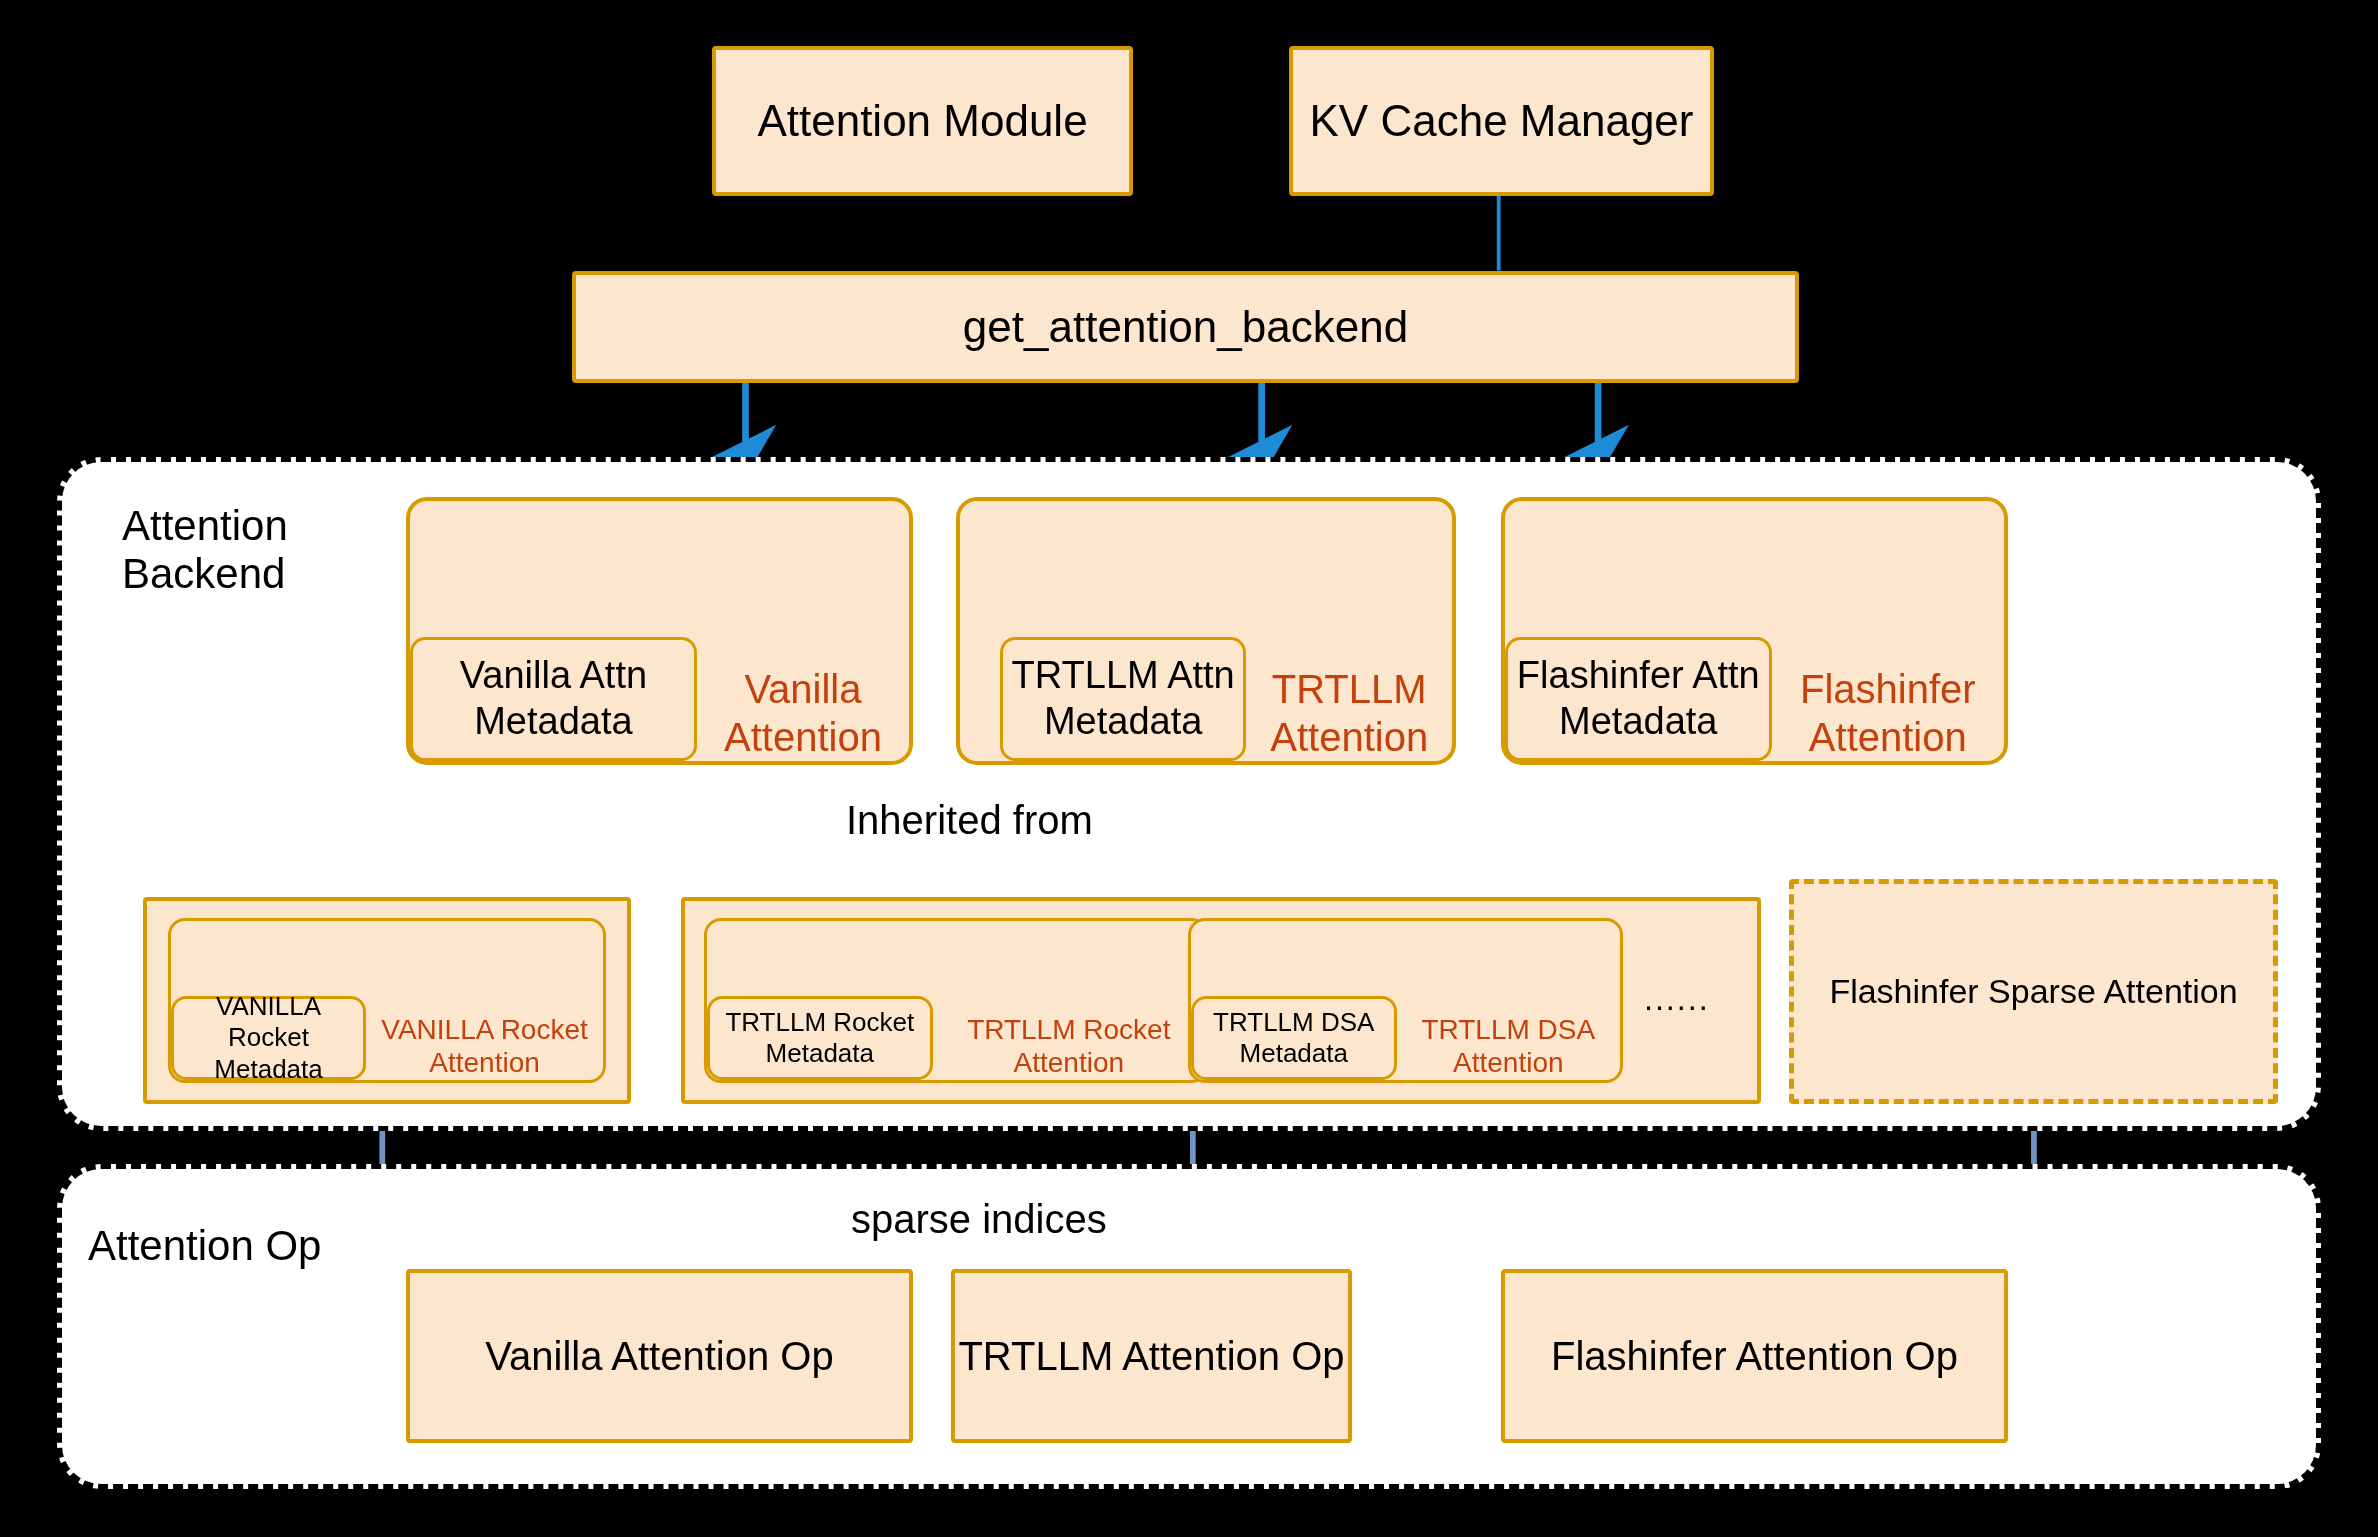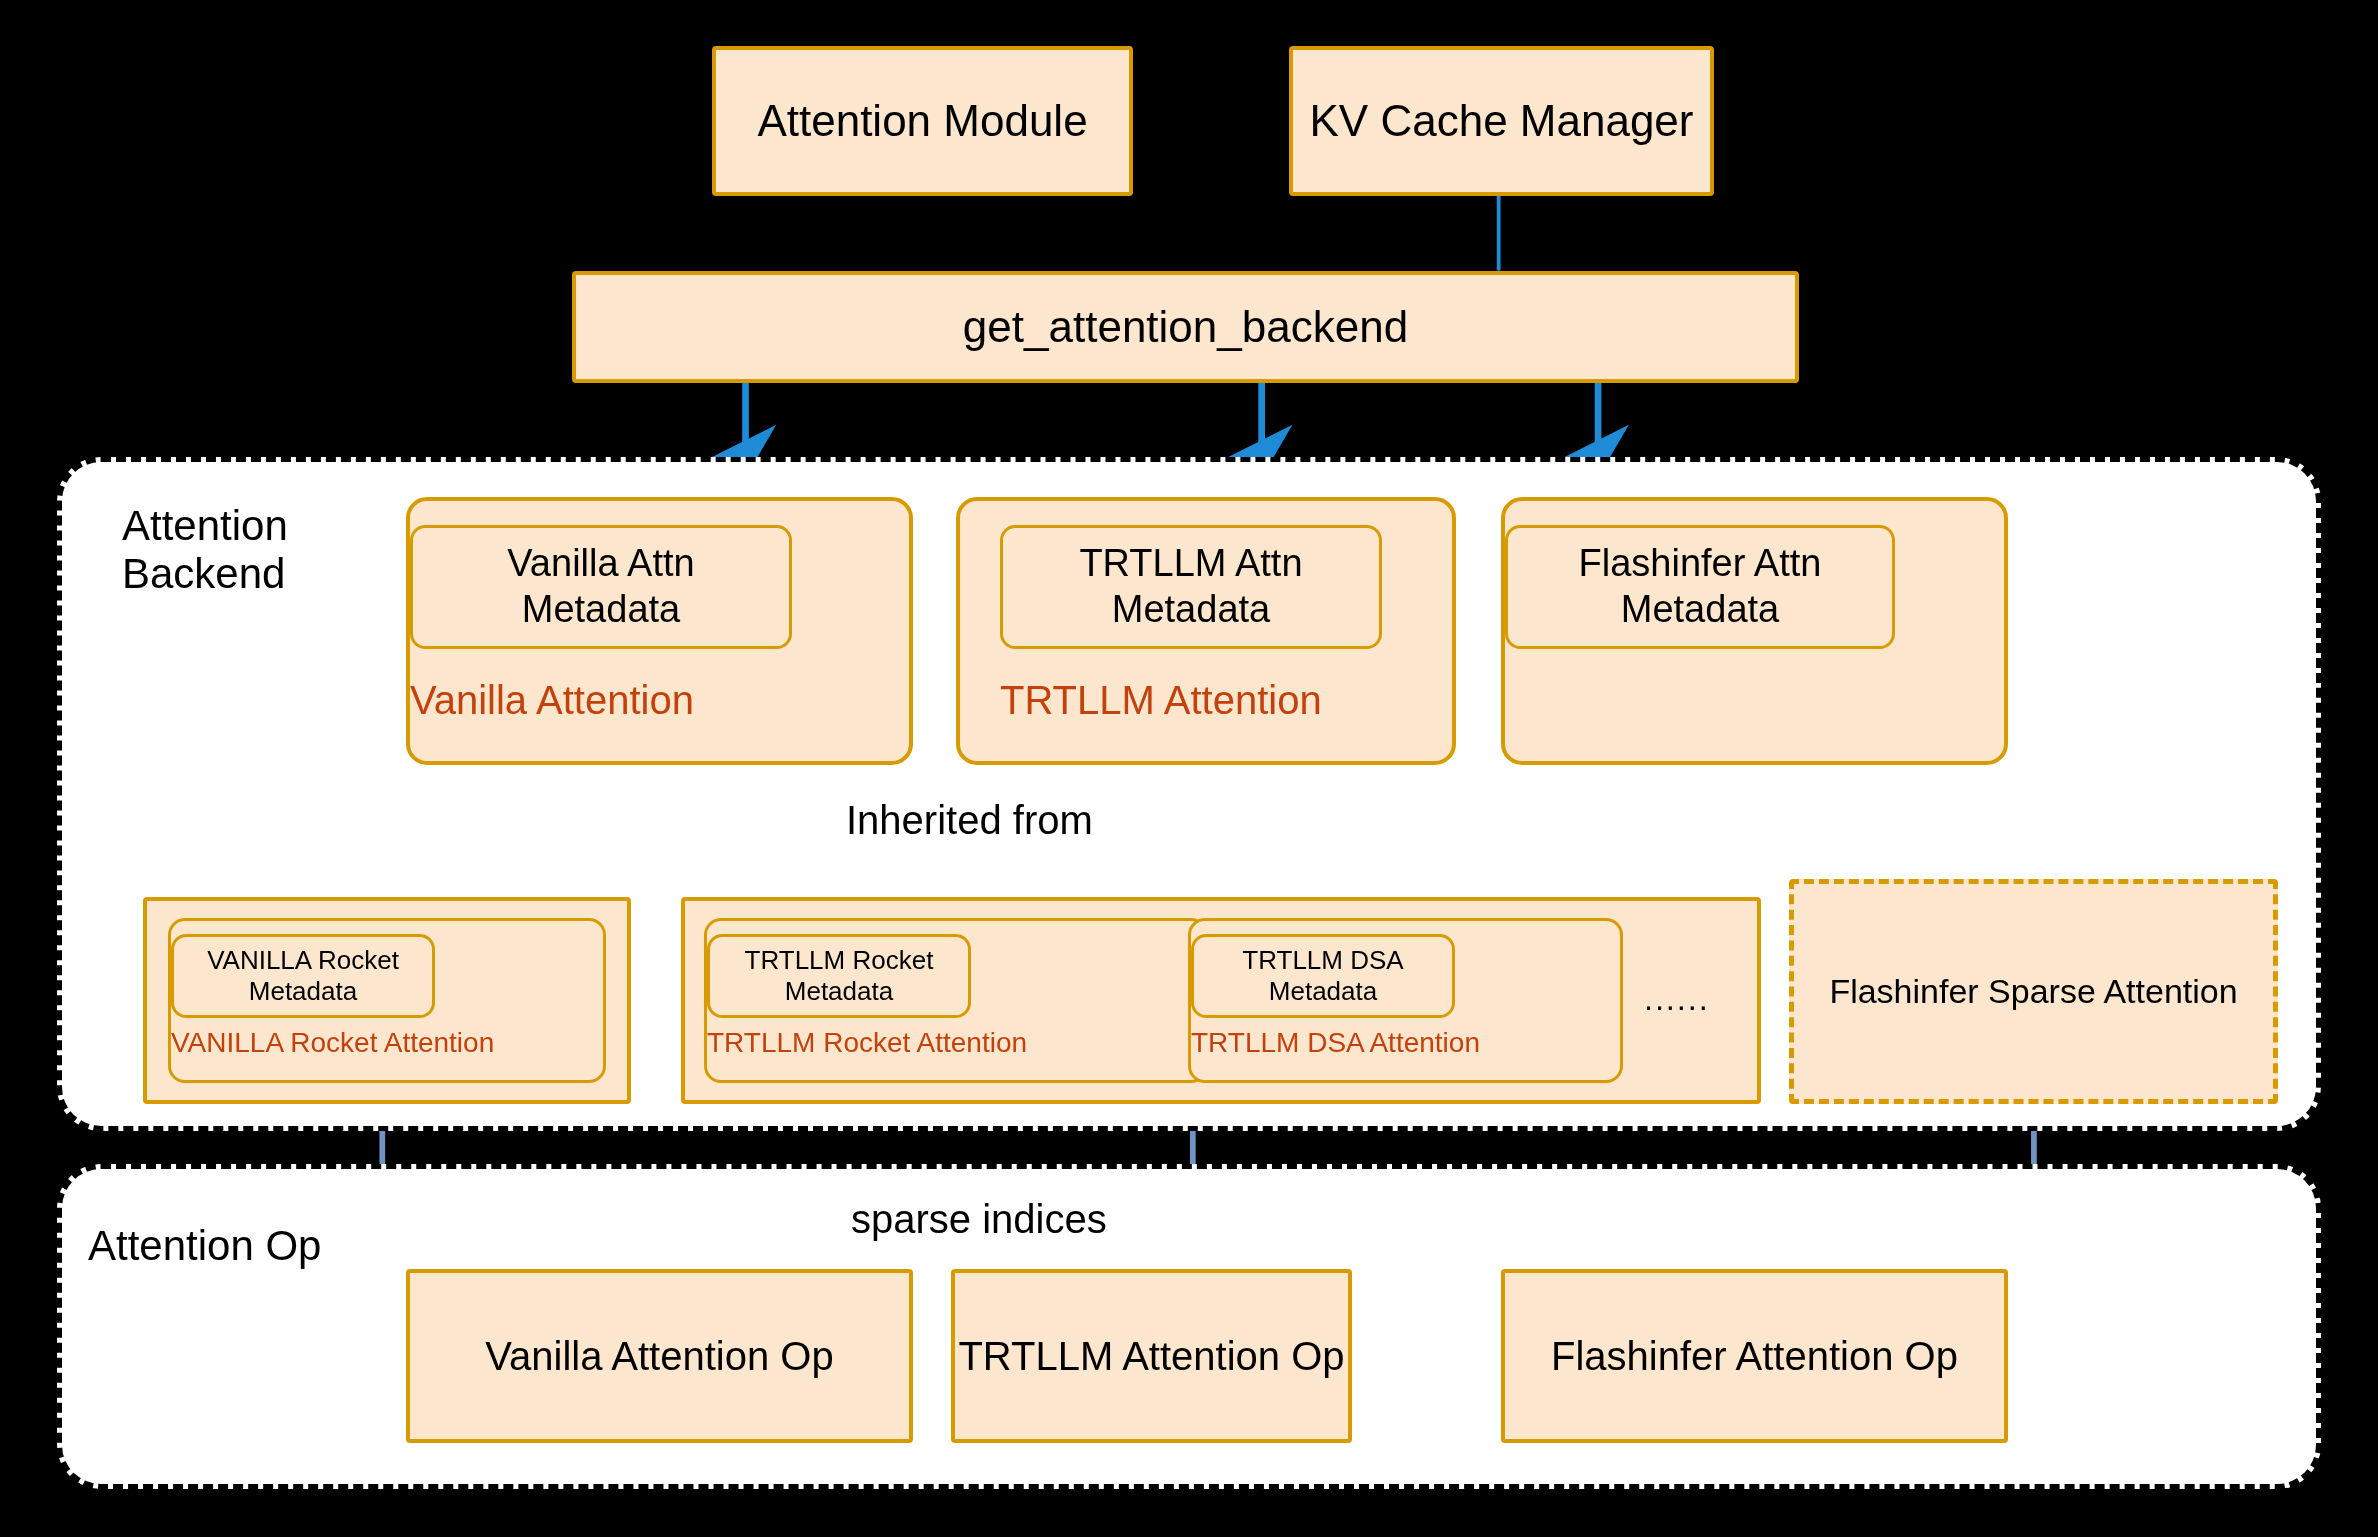--- a/index.html
+++ b/index.html
@@ -35,21 +35,21 @@
     position:absolute;color:#000;white-space:pre-line;line-height:1.15;
   }
   .edgelabel{position:absolute;color:#000;white-space:nowrap;}
 
   svg.wires{position:absolute;left:0;top:0;width:2378px;height:1537px;overflow:visible;}
 
   
   .card{
     position:absolute;
     background:#fce6cd;border:4.8px solid #d79b00;border-radius:21px;
-    box-sizing:border-box;display:flex;flex-direction:column;align-items:flex-start;
+    box-sizing:border-box;display:flex;flex-direction:row;align-items:flex-end;
   }
   .chip{
     background:#fce6cd;border:3.8px solid #d79b00;border-radius:15.3px;
     display:flex;align-items:center;justify-content:center;text-align:center;
     color:#000;box-sizing:border-box;line-height:1.2;
   }
   .cardtitle{color:#c2410c;text-align:center;line-height:1.2;}
   .ellipsis{position:absolute;color:#000;letter-spacing:1.9px;}
 </style>
 </head>
@@ -134,20 +134,21 @@
 
   <div class="card" style="left:956px;top:497px;width:500px;height:268px;padding-left:40px;">
     <div class="chip" style="margin-top:24px;width:382px;height:124px;font-size:38px;white-space:pre-line;">TRTLLM Attn
 Metadata</div>
     <div class="cardtitle" style="margin-top:27px;font-size:40px;">TRTLLM Attention</div>
   </div>
 
   <div class="card" style="left:1501px;top:497px;width:507px;height:268px;">
     <div class="chip" style="margin-top:24px;width:390px;height:124px;font-size:38px;white-space:pre-line;">Flashinfer Attn
 Metadata</div>
+    <div class="cardtitle" style="margin-top:27px;font-size:40px;">Flashinfer Attention</div>
   </div>
 
   <div class="edgelabel" style="left:846px;top:798px;font-size:40px;">Inherited from</div>
 
   <div class="box" style="left:143px;top:897px;width:488px;height:207px;"></div>
   <div class="card" style="left:168px;top:918px;width:438px;height:165px;border-width:3.8px;border-radius:17px;">
     <div class="chip" style="margin-top:13.4px;width:264px;height:84px;font-size:26px;white-space:pre-line;">VANILLA Rocket
 Metadata</div>
     <div class="cardtitle" style="margin-top:7.6px;font-size:28px;">VANILLA Rocket Attention</div>
   </div>

